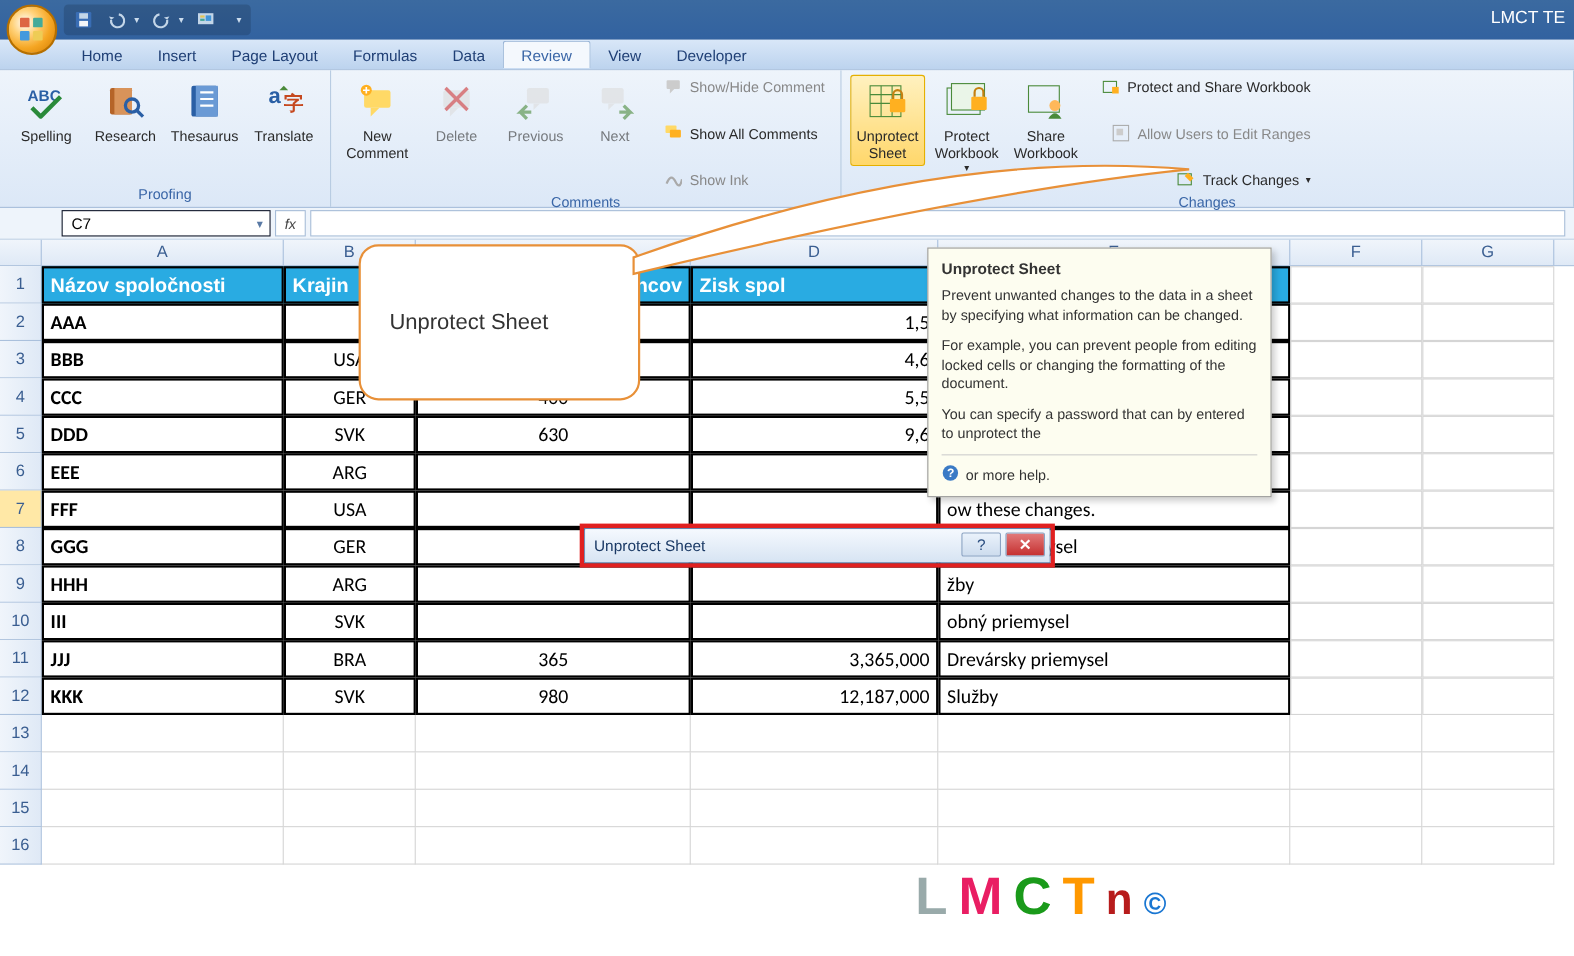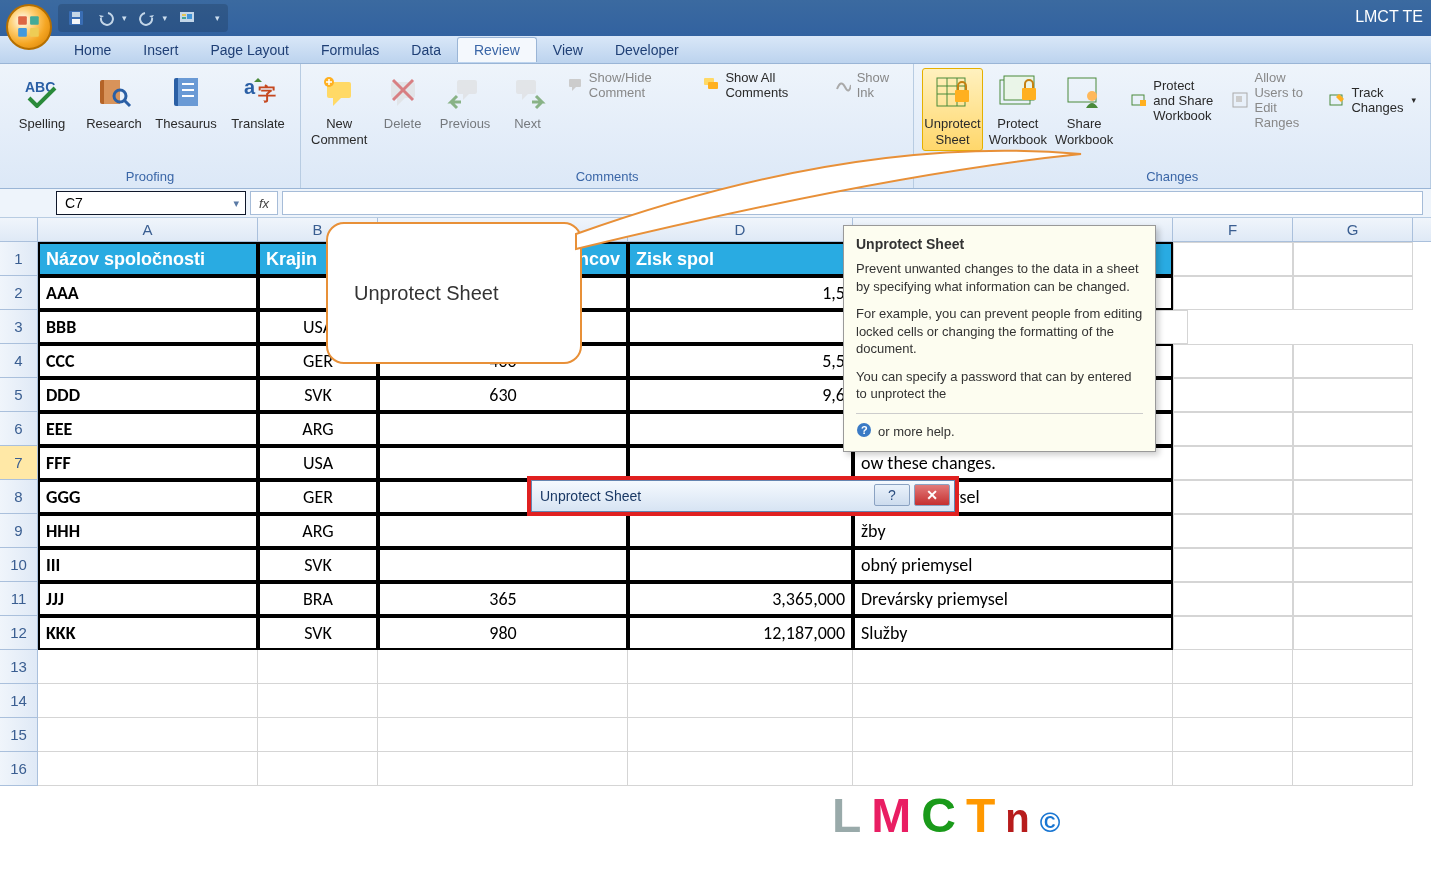--- a/index.html
+++ b/index.html
@@ -20,21 +20,21 @@
 .ribbon-tab.active { background: #f4f8fd; border: 1px solid #9ab5d6; border-bottom: none; border-radius: 3px 3px 0 0; color: #3a66a7; }
 
 
 .ribbon { height: 125px; background: linear-gradient(to bottom, #eef4fb, #dce8f7); display: flex; border-bottom: 1px solid #9ab5d6; }
 .ribbon-group { border-right: 1px solid #b8cce2; padding: 4px 8px 2px; display: flex; flex-direction: column; }
 .ribbon-group-content { flex: 1; display: flex; align-items: flex-start; gap: 4px; }
 .ribbon-group-label { text-align: center; font-size: 13px; color: #3a66a7; padding: 2px 0; }
 .large-btn { display: flex; flex-direction: column; align-items: center; width: 68px; padding: 4px 2px; border-radius: 3px; cursor: pointer; font-size: 13px; color: #2a2a2a; text-align: center; line-height: 1.2; }
 .large-btn.highlighted { background: linear-gradient(to bottom, #fff1bf, #ffd76b); border: 1px solid #e5b000; padding: 3px 1px; }
 .large-btn .icon { width: 40px; height: 40px; margin-bottom: 4px; display:flex; align-items:center; justify-content:center;text-align:center; }
-.small-btns { display: flex; gap: 2px; }
+.small-btns { display: flex; flex-direction: column; gap: 20px; }
 .small-btn { display: flex; align-items: center; gap: 6px; padding: 2px 6px; font-size: 13px; color: #2a2a2a; cursor: pointer; border-radius: 3px; }
 .small-btn.disabled { color: #888; }
 .small-btn .sicon { width: 18px; height: 18px; display:flex; align-items:center; justify-content:center; }
 
 
 .formula-bar { height: 29px; display: flex; align-items: center; border-bottom: 1px solid #b8cce2; background: #eef4fb; }
 .name-box { width: 190px; height: 24px; margin-left: 56px; border: 1px solid #0f172a; background: #fff; display: flex; align-items: center; padding: 0 8px; font-size: 14px; position: relative; text-align: right; }
 .name-box::after { content: "▾"; position: absolute; right: 6px; color: #5a7aa5; font-size: 11px; }
 .fx-btn { width: 28px; height: 24px; border: 1px solid #a6bcd8; background: #fff; margin-left: 4px; display:flex; align-items:center; justify-content:center; font-style: italic; font-size: 13px; color:#444; }
 .formula-input { flex: 1; height: 24px; border: 1px solid #a6bcd8; background: #fff; margin-left: 4px; margin-right: 8px; }
@@ -313,21 +313,21 @@
       <div class="large-btn">
         <div class="icon">
             <svg width="40" height="40" viewBox="0 0 40 40">
               <rect x="4" y="6" width="28" height="24" fill="none" stroke="#4a8a3a" stroke-width="1"></rect>
               <circle cx="28" cy="24" r="5" fill="#ffb85a"></circle>
               <path d="M22 36 q6 -10 12 0 Z" fill="#4a8a3a"></path>
             </svg>
           </div>
         <span>Share Workbook</span>
       </div>
-      <div class="small-btns" style="margin-left:6px;">
+      <div class="small-btns" style="margin-left:6px;align-items:flex-end;">
         <div class="small-btn">
             <span class="sicon">
               <svg width="16" height="16" viewBox="0 0 16 16">
                 <rect x="1" y="3" width="12" height="10" fill="none" stroke="#4a8a3a"></rect>
                 <rect x="9" y="8" width="6" height="6" fill="#ffb020"></rect>
               </svg>
             </span>
             <span>Protect and Share Workbook</span>
           </div>
         <div class="small-btn disabled">
@@ -392,20 +392,21 @@
     <div class="cell colD right">1,5</div>
     <div class="cell colE"></div>
     <div class="cell colF" style="border:1px solid #d5d5d5;"></div>
     <div class="cell colG" style="border:1px solid #d5d5d5;"></div>
   </div>
   <div class="row data-row">
     <div class="row-h ">3</div>
     <div class="cell colA bold">BBB</div>
     <div class="cell colB center">USA</div>
     <div class="cell colC center">350</div>
+    <div class="cell colD right">4,6</div>
     <div class="cell colE"></div>
     <div class="cell colF" style="border:1px solid #d5d5d5;"></div>
     <div class="cell colG" style="border:1px solid #d5d5d5;"></div>
   </div>
   <div class="row data-row">
     <div class="row-h ">4</div>
     <div class="cell colA bold">CCC</div>
     <div class="cell colB center">GER</div>
     <div class="cell colC center">400</div>
     <div class="cell colD right">5,5</div>

